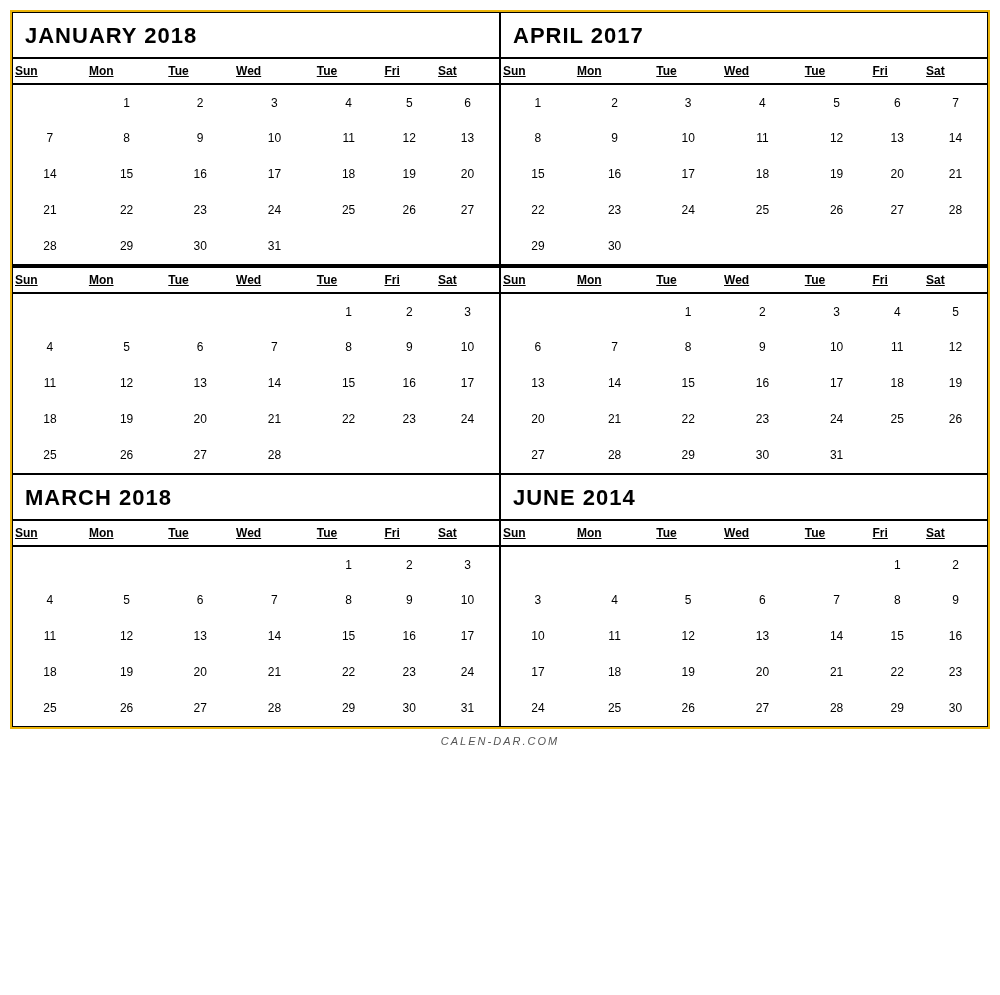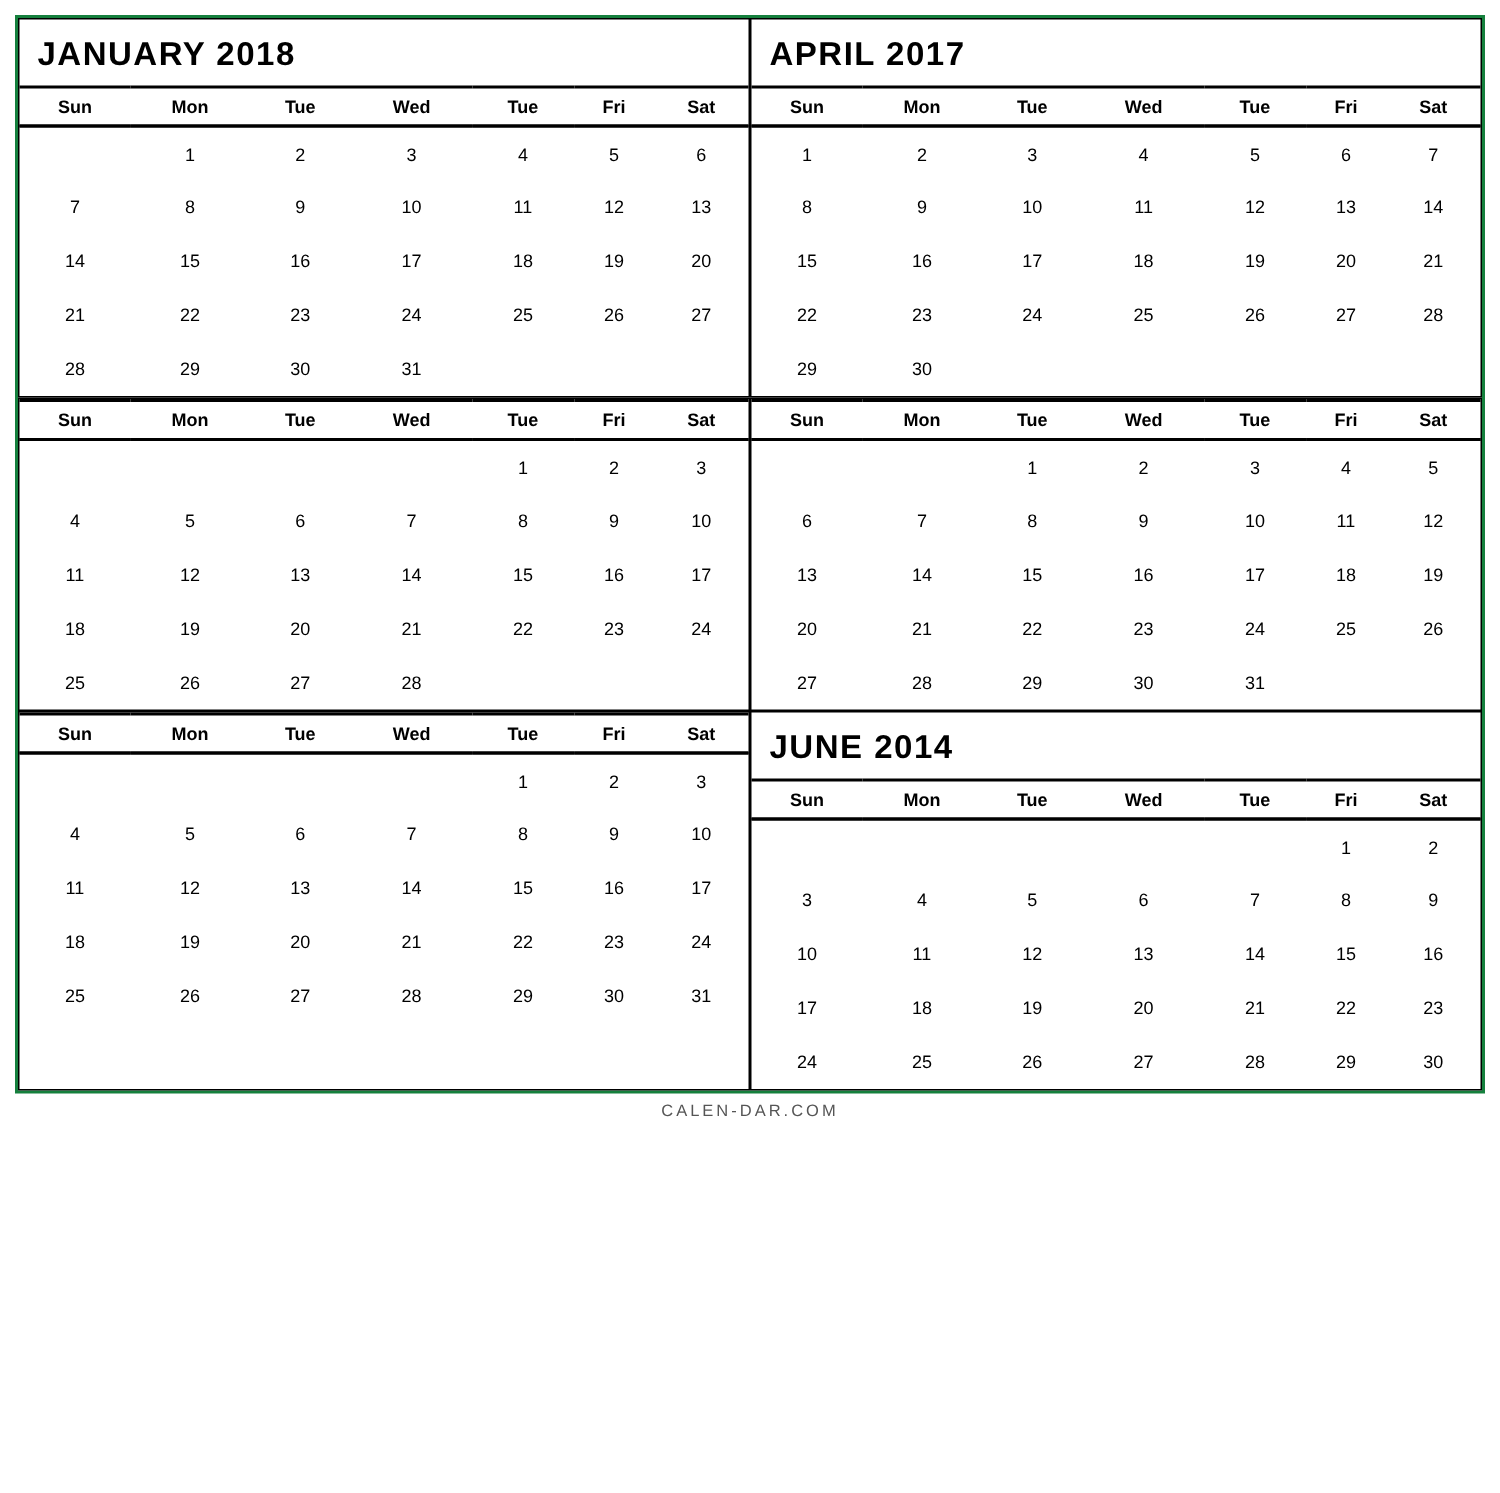--- a/index.html
+++ b/index.html
@@ -11,57 +11,59 @@
       display: flex;
       flex-direction: column;
       align-items: center;
       padding: 10px;
     }
     .calendar-grid {
       display: grid;
       grid-template-columns: 1fr 1fr;
       gap: 0;
       width: 980px;
-      border: 2px solid #15803d;
+      border: 2px solid #eab308;
     }
     .month-block {
       border: 1px solid #000;
       padding: 0;
     }
     .month-title {
       font-size: 22px;
       font-weight: bold;
       padding: 10px 12px 8px 12px;
       letter-spacing: 1px;
     }
     .cal-table {
       width: 100%;
       border-collapse: collapse;
     }
     .cal-table thead tr th {
       border-top: 2px solid #000;
       border-bottom: 2px solid #000;
       font-size: 12px;
       font-weight: bold;
-      text-align: center;
+      text-align: left;
       padding: 5px 2px;
       color: #000;
+      text-decoration: underline;
     }
     .cal-table tbody tr td {
       text-align: center;
       font-size: 12px;
       padding: 8px 2px;
       color: #000;
       height: 36px;
     }
     .footer {
       font-size: 11px;
       color: #555;
       margin-top: 6px;
       letter-spacing: 2px;
+      font-style: italic;
     }
   </style>
 </head>
 <body>
 
 <div class="calendar-grid" id="cal-grid">
 <div class="month-block">
       <div class="month-title">JANUARY 2018</div>
       <table class="cal-table">
         <thead>
@@ -305,20 +307,21 @@
             <td>29</td>
             <td>30</td>
             <td>31</td>
             <td></td>
             <td></td>
           </tr>
         </tbody>
       </table>
     </div>
     <div class="month-block">
+      <div class="month-title">MARCH 2018</div>
       <table class="cal-table">
         <thead>
           <tr>
             <th>Sun</th>
             <th>Mon</th>
             <th>Tue</th>
             <th>Wed</th>
             <th>Tue</th>
             <th>Fri</th>
             <th>Sat</th>

